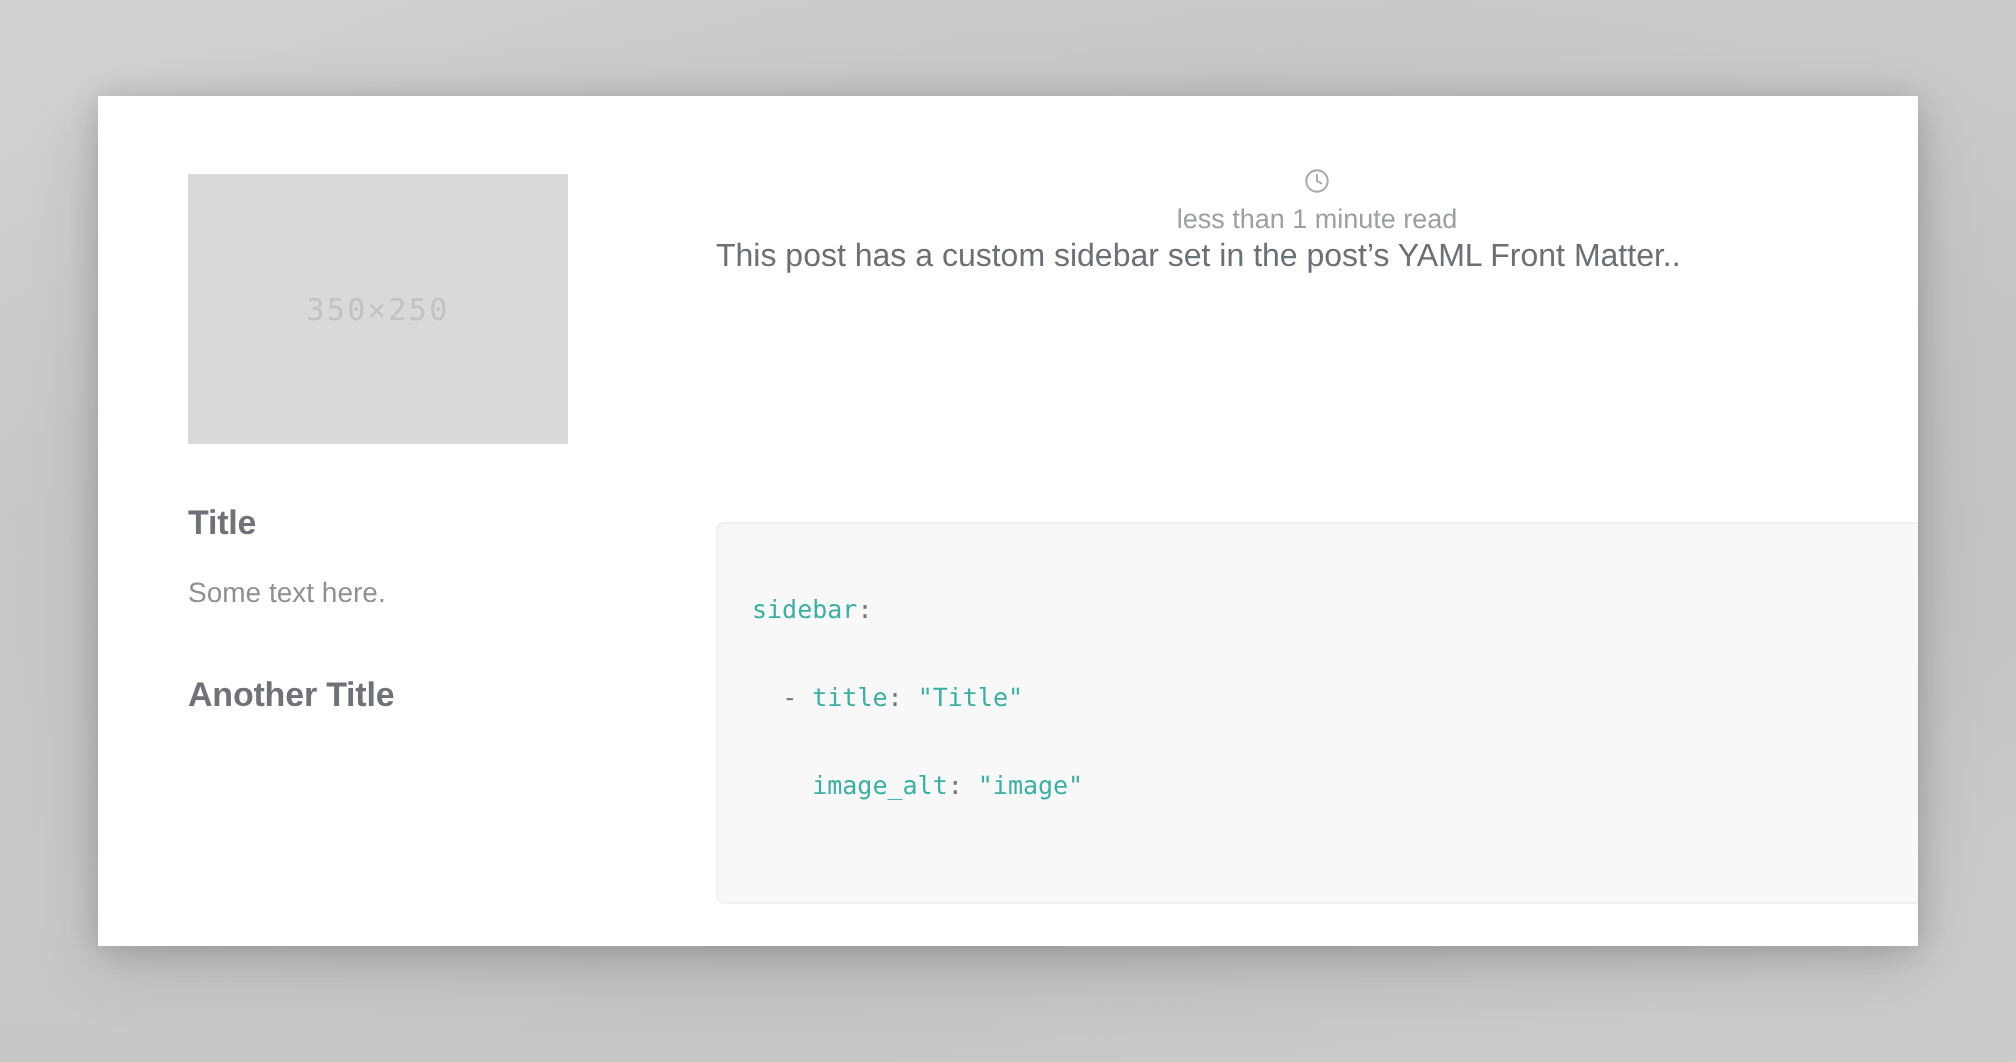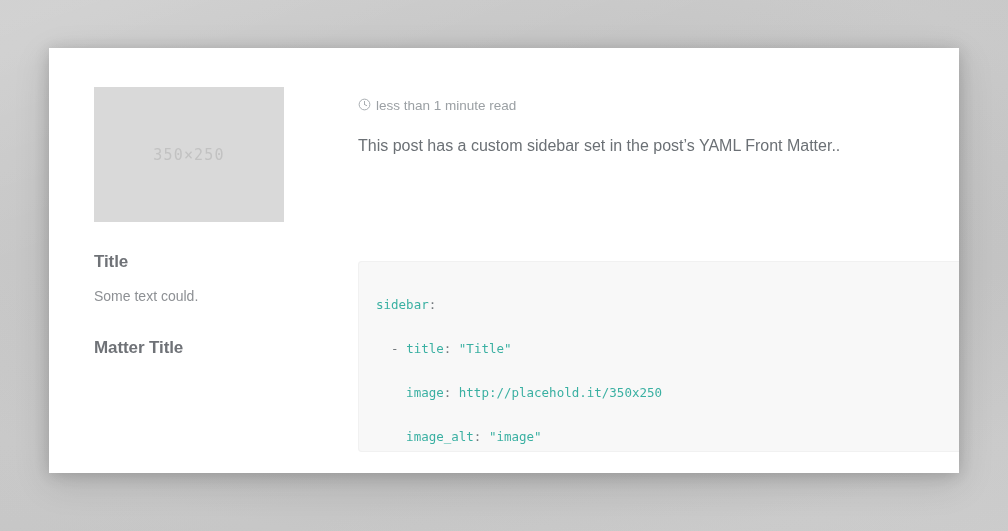--- a/index.html
+++ b/index.html
@@ -97,41 +97,43 @@
   .article-title {
     font-size: 29px;
     font-weight: bold;
     color: #494e52;
     margin: 0;
     letter-spacing: -0.4px;
     line-height: 1.22;
   }
   .meta {
     display: flex;
+    align-items: center;
     gap: 5px;
-    margin-top: 14px;
+    margin-top: 0;
     color: #9ba0a4;
     font-size: 13.5px;
+    flex-direction: column;
   }
   .clock-icon {
     display: inline-block;
     width: 13px;
     height: 13px;
     position: relative;
     flex: 0 0 auto;
   }
   .clock-icon svg { display: block; }
 
   .para {
     font-size: 16px;
     color: #6b7075;
     margin: 0;
     line-height: 1.55;
   }
-  .para.p1 { margin-top: 21px; }
+  .para.p1 { }
   .para.p2 { margin-top: 27px; }
 
   
   .code-block {
     position: absolute;
     left: 309px;
     top: 213px;
     right: -12px;
     height: 191px;
     background: #f8f8f8;
@@ -163,25 +165,25 @@
 <div class="page-card">
   <div class="page-inner">
 
     <aside class="sidebar">
       <div class="placeholder-img">
         <span class="placeholder-label">350×250</span>
       </div>
 
       <div class="side-section first">
         <h3 class="side-title">Title</h3>
-        <p class="side-text">Some text could.</p>
+        <p class="side-text">Some text here.</p>
       </div>
 
       <div class="side-section next">
-        <h3 class="side-title">Matter Title</h3>
+        <h3 class="side-title">Another Title</h3>
       </div>
     </aside>
 
     <article class="article">
 
       <div class="meta">
         <span class="clock-icon">
           <svg width="13" height="13" viewBox="0 0 16 16" aria-hidden="true">
             <circle cx="8" cy="8" r="6.6" fill="none" stroke="#a6abaf" stroke-width="1.2"></circle>
             <line x1="8" y1="8" x2="8" y2="4.2" stroke="#a6abaf" stroke-width="1.2" stroke-linecap="round"></line>
@@ -190,21 +192,20 @@
         </span>
         <span>less than 1 minute read</span>
       </div>
 
       <p class="para p1">This post has a custom sidebar set in the post’s YAML Front Matter..</p>
     </article>
 
     <div class="code-block">
       <pre class="code-inner"><code id="code-body"><span class="code-line"><span class="tok-key">sidebar</span><span class="tok-punct">:</span></span>
 <span class="code-line">  <span class="tok-dash">- </span><span class="tok-key">title</span><span class="tok-punct">:</span> <span class="tok-str">"Title"</span></span>
-<span class="code-line">    <span class="tok-key">image</span><span class="tok-punct">:</span> <span class="tok-val">http://placehold.it/350x250</span></span>
 <span class="code-line">    <span class="tok-key">image_alt</span><span class="tok-punct">:</span> <span class="tok-str">"image"</span></span>
 
 
 </code></pre>
     </div>
 
   </div>
 </div>
 
 </body></html>

